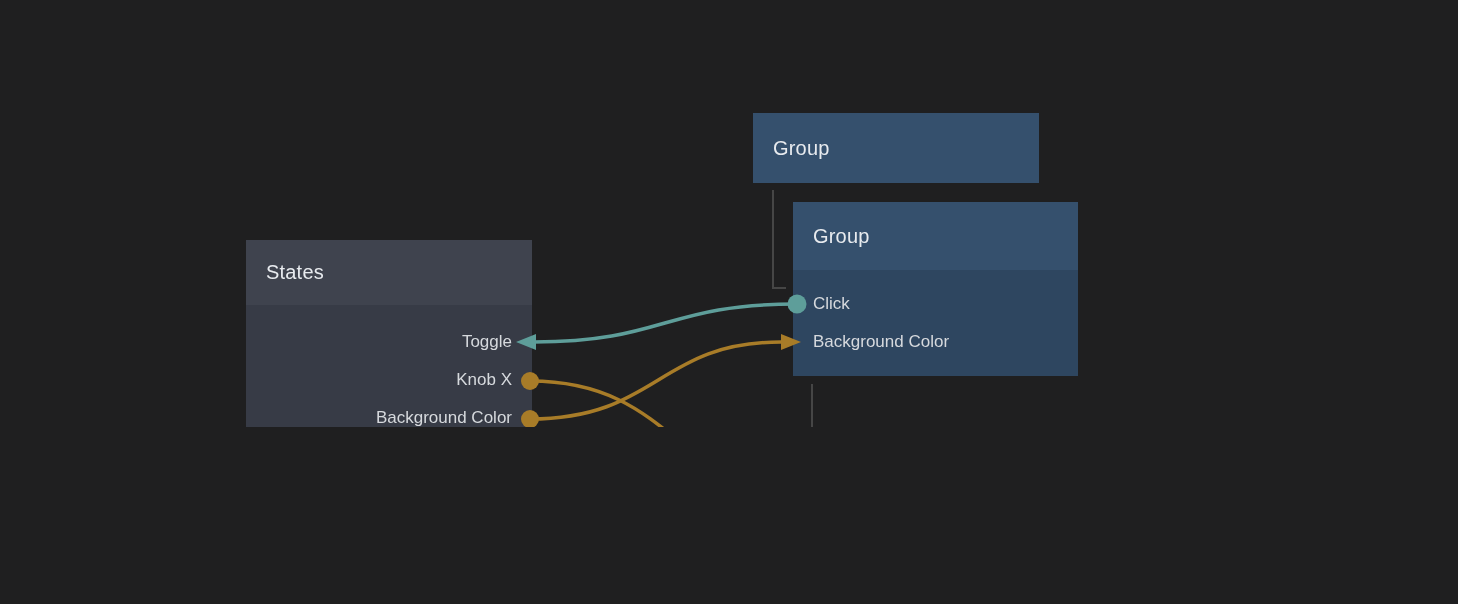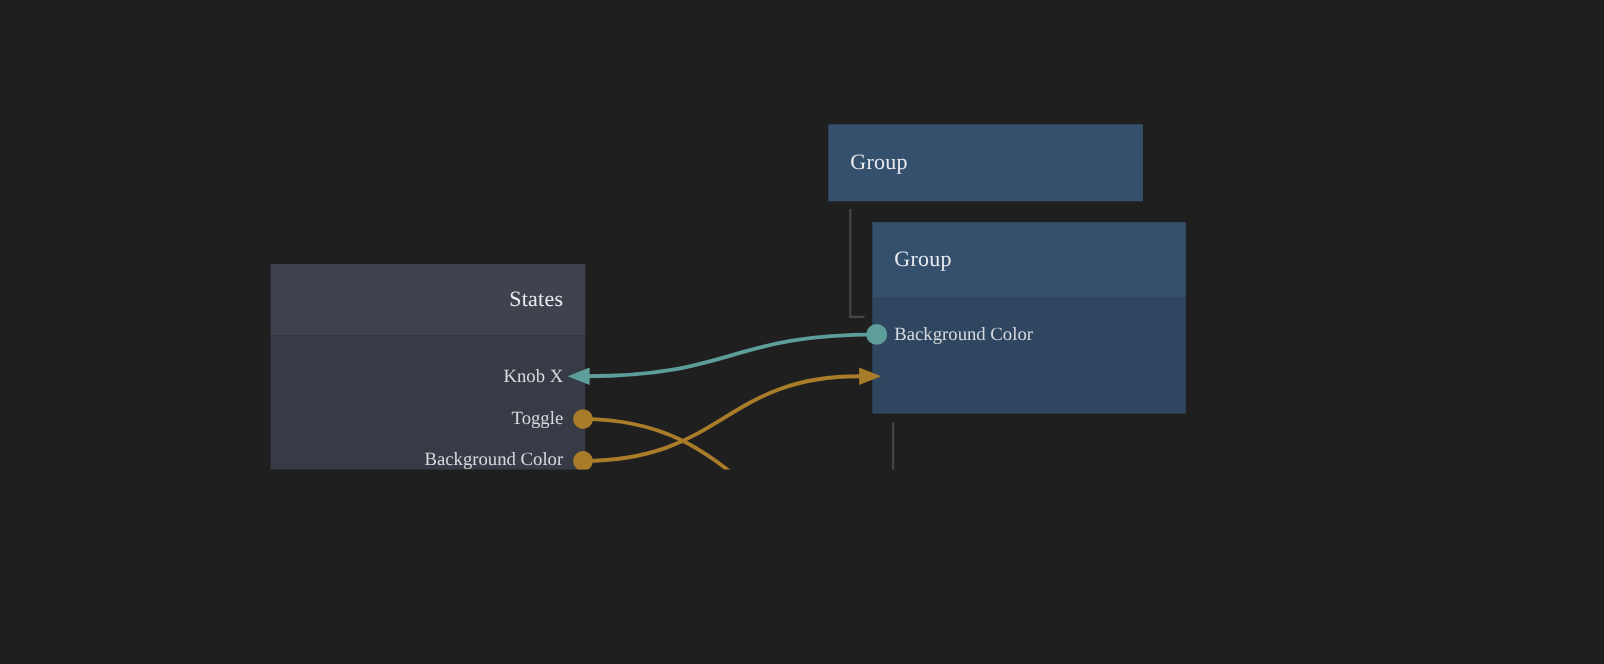--- a/index.html
+++ b/index.html
@@ -12,21 +12,21 @@
     --port-text: #d6d9dd;
   }
   * { margin: 0; padding: 0; box-sizing: border-box; }
   html, body { background: var(--background); }
   .canvas {
     position: relative;
     width: 1458px;
     height: 427px;
     background: var(--background);
     overflow: hidden;
-    font-family: Liberation Serif, serif;
+    font-family: Liberation Sans, sans-serif;
   }
   .node { position: absolute; }
   .node-header {
     display: flex;
     align-items: center;
     padding: 0 20px;
     font-size: 20px;
     color: var(--title-text);
     letter-spacing: 0.2px;
   }
@@ -44,21 +44,21 @@
   }
   .ports-right .port-row { text-align: right; }
 
   
   #node-group-top    { left: 753px; top: 113px; width: 286px; }
   #node-group-top .node-header { height: 70px; }
   #node-group-inner  { left: 793px; top: 202px; width: 285px; }
   #node-group-inner .node-header { height: 68px; }
   #node-group-inner .node-body { height: 106px; padding-top: 15px; }
   #node-states       { left: 246px; top: 240px; width: 286px; }
-  #node-states .node-header { height: 65px; justify-content: flex-end; }
+  #node-states .node-header { height: 65px; }
   #node-states .node-body { height: 147px; padding-top: 18px; }
   #node-circle       { left: 829px; top: 395px; width: 286px; }
   #node-circle .node-header { height: 68px; }
   #node-circle .node-body { height: 70px; padding-top: 16px; }
 
   svg.wire-layer {
     position: absolute;
     left: 0; top: 0;
     width: 1458px; height: 604px;
     pointer-events: none;
@@ -76,35 +76,38 @@
       <span>Group</span>
     </div>
   </div>
 
   <div class="node blue" id="node-group-inner">
     <div class="node-header">
       <span>Group</span>
     </div>
     <div class="node-body">
       <div class="port-row">
+        <span>Click</span>
+      </div>
+      <div class="port-row">
         <span>Background Color</span>
       </div>
     </div>
   </div>
 
   <div class="node gray ports-right" id="node-states">
     <div class="node-header">
       <span>States</span>
     </div>
     <div class="node-body">
       <div class="port-row">
-        <span>Knob X</span>
+        <span>Toggle</span>
       </div>
       <div class="port-row">
-        <span>Toggle</span>
+        <span>Knob X</span>
       </div>
       <div class="port-row">
         <span>Background Color</span>
       </div>
     </div>
   </div>
 
 
   <svg class="wire-layer" viewBox="0 0 1458 604">
 

